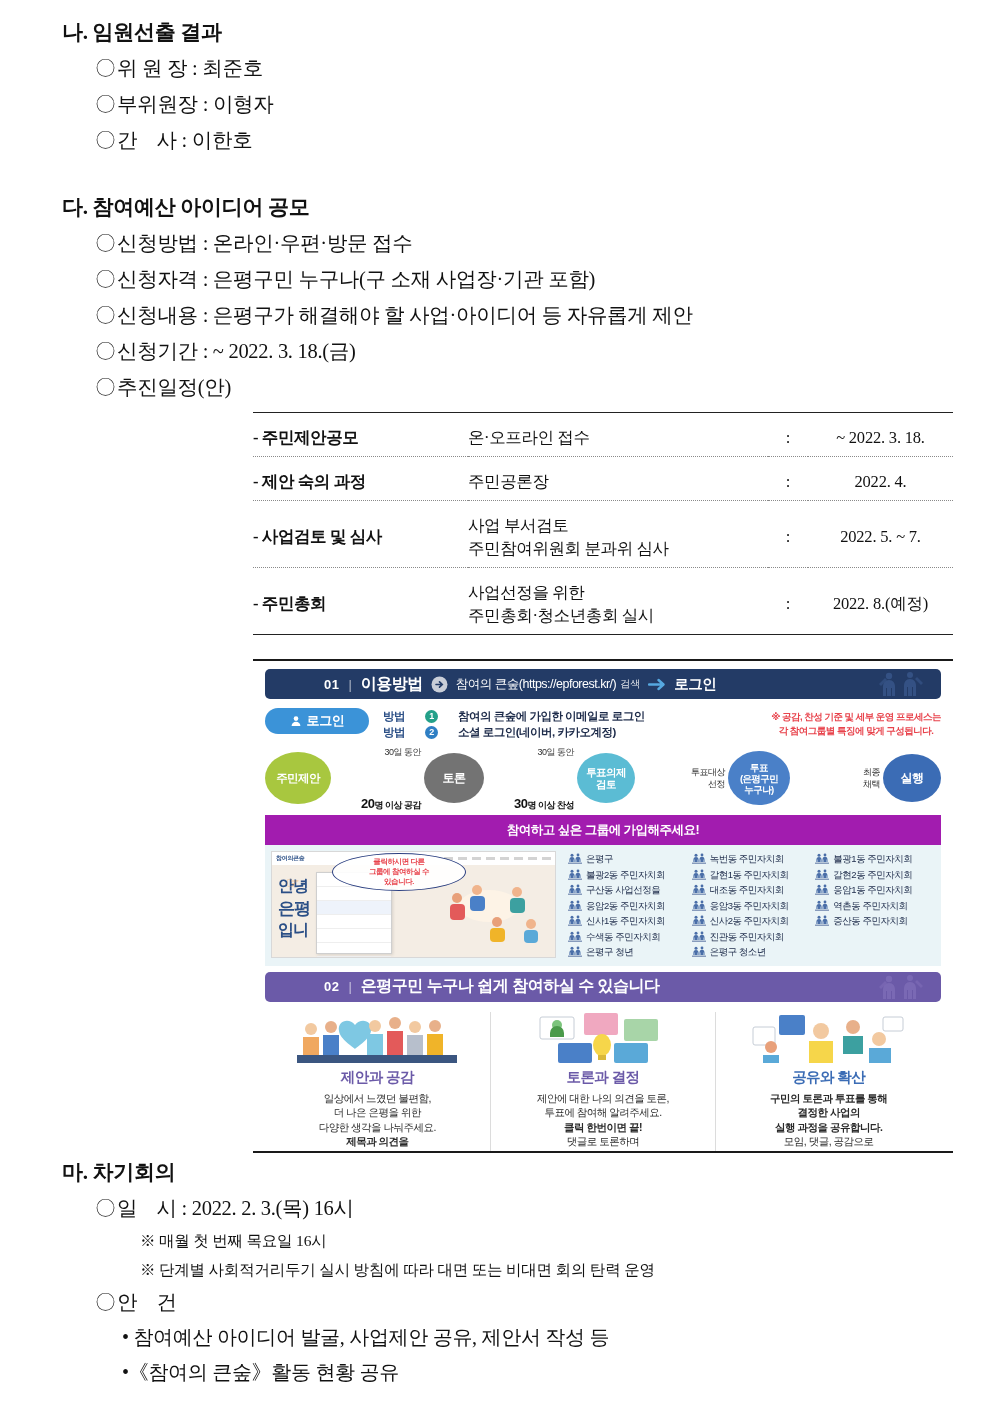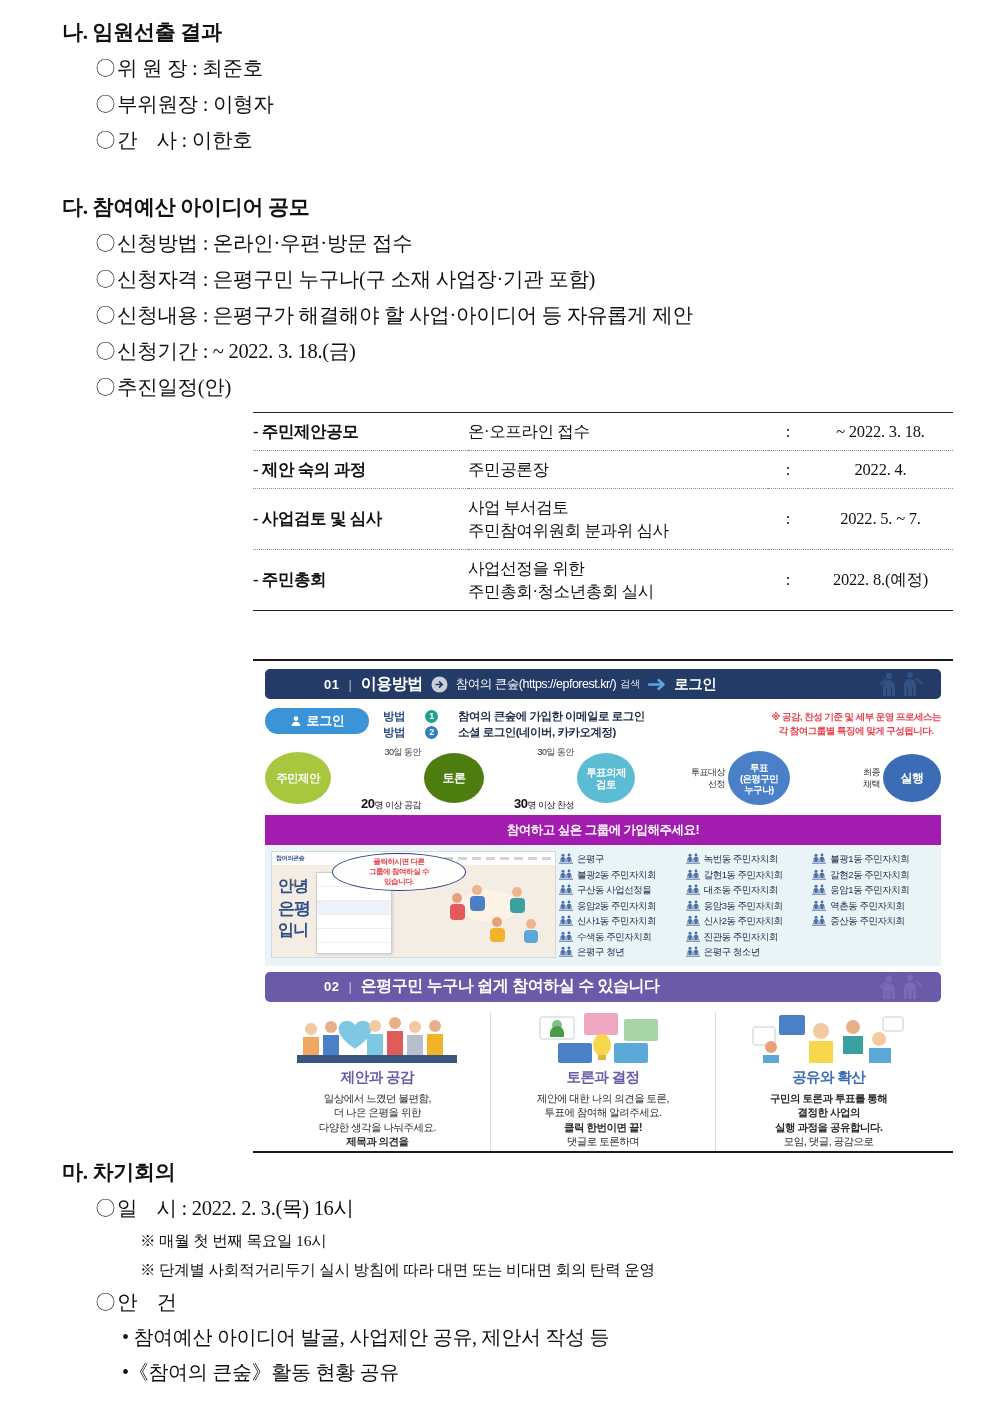--- a/index.html
+++ b/index.html
@@ -28,21 +28,21 @@
   .blockB{position:absolute;left:62px;top:193px;}
   .blockD{position:absolute;left:62px;top:620px;}
   .blockE{position:absolute;left:62px;top:1158px;}
 
   
   .sched{
     position:absolute; left:253px; top:412px;
     width:700px; border-collapse:collapse;
     font-size:16.5px;
   }
-  .sched td{ padding:7px 0 7px 0; vertical-align:middle; }
+  .sched td{ padding:13px 0 7px 0; vertical-align:middle; }
   .sched tr{ border-bottom:1px dotted #8a8a8a; }
   .sched tr:first-child{ border-top:1.6px solid #222; }
   .sched tr:last-child{ border-bottom:1.6px solid #222; }
   .c-stage{ width:215px; font-weight:bold; letter-spacing:-0.4px; padding-left:10px;}
   .c-desc{ width:300px; letter-spacing:-0.4px; line-height:23px;}
   .c-colon{ width:40px; text-align:center;}
   .c-date{ text-align:center; letter-spacing:-0.2px;}
 
   
   .info{
@@ -91,27 +91,27 @@
     letter-spacing:-0.5px;line-height:14px;font-weight:bold;padding-top:2px;
   }
 
   
   .flow{display:flex;align-items:center;margin-top:8px;height:60px;}
   .node{
     border-radius:50%; color:#fff; display:flex;align-items:center;justify-content:center;
     text-align:center; font-weight:bold; letter-spacing:-0.6px; flex:none;
   }
   .n1{width:66px;height:52px;background:#a8c73f;font-size:11.5px;}
-  .n2{width:60px;height:50px;background:#4d7c0f;font-size:12px;}
+  .n2{width:60px;height:50px;background:#737373;font-size:12px;}
   .n3{width:58px;height:50px;background:#5bbcd4;font-size:10.5px;line-height:12px;}
   .n4{width:62px;height:54px;background:#4a80c8;font-size:9.5px;line-height:11px;}
   .n5{width:58px;height:48px;background:#3b6cb5;font-size:12px;}
   .conn{flex:1;display:flex;flex-direction:column;align-items:flex-end;justify-content:center;padding:0 3px;position:relative;}
   .conn .l1{font-size:9px;color:#333;letter-spacing:-0.5px;line-height:12px;}
-  .conn .l2{font-size:9px;color:#111;letter-spacing:-0.5px;line-height:11px;font-weight:normal;margin-top:40px;}
+  .conn .l2{font-size:9px;color:#111;letter-spacing:-0.5px;line-height:11px;font-weight:bold;margin-top:40px;}
   .conn .l2 b{font-size:13px;}
 
   .grpbanner{
     margin-top:7px;height:30px;background:#a21caf;color:#fff;
     display:flex;align-items:center;justify-content:center;
     font-size:12.5px;font-weight:bold;letter-spacing:-0.5px;
   }
   .grpwrap{display:flex;background:#eaf4f7;padding:6px;}
   .shot{
     width:283px;height:105px;background:#fbfbfb;border:1px solid #d8d8d8;
@@ -136,21 +136,21 @@
   .shot .callout{
     position:absolute;left:60px;top:1px;width:120px;height:36px;
     border:1.5px solid #2b3f80;border-radius:50%;
     color:#e8434c;font-size:7.5px;font-weight:bold;text-align:center;
     display:flex;align-items:center;justify-content:center;line-height:10px;
     background:rgba(255,255,255,.92);letter-spacing:-0.4px;padding:0 6px;
   }
   .shot .hand{position:absolute;left:14px;top:22px;font-size:15px;color:#f0a860;}
   .shot .people{position:absolute;right:4px;top:24px;width:120px;height:70px;}
 
-  .grplist{flex:1;display:flex;padding-left:3px;gap:4px;}
+  .grplist{flex:1;display:flex;padding-left:12px;gap:4px;}
   .grpcol{flex:1;}
   .grpitem{display:flex;align-items:center;gap:4px;font-size:9.5px;color:#1d2b4a;letter-spacing:-0.5px;line-height:15.5px;white-space:nowrap;}
   .gicon{width:14px;height:11px;flex:none;}
 
   .panels{display:flex;margin-top:10px;height:150px;}
   .panel{flex:1;text-align:center;padding:0 8px;}
   .panel + .panel{border-left:1px solid #dcdcdc;}
   .pimg{height:52px;display:flex;align-items:center;justify-content:center;}
   .ptitle{font-size:14.5px;font-weight:bold;color:#6b5aa8;letter-spacing:-0.6px;margin:4px 0 4px;}
   .ptitle.blue{color:#3b6cb5;}

